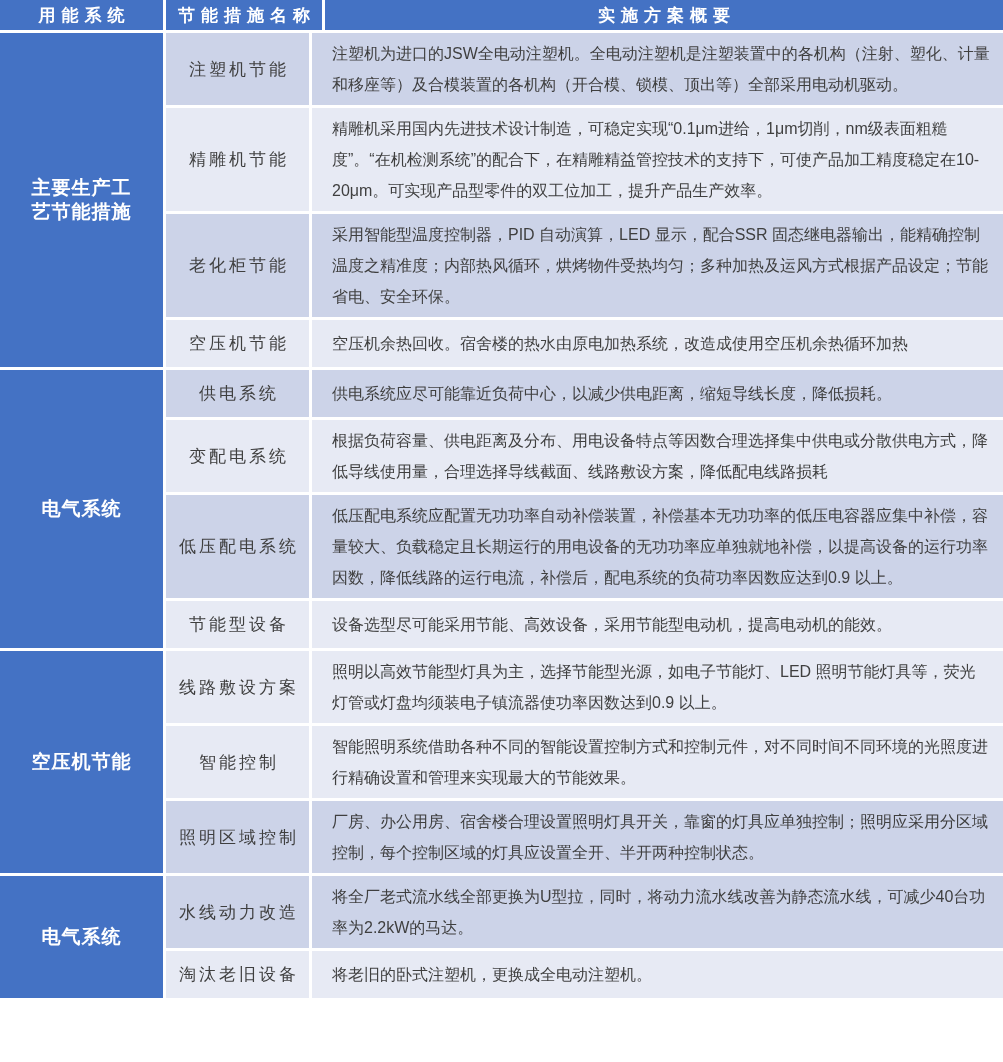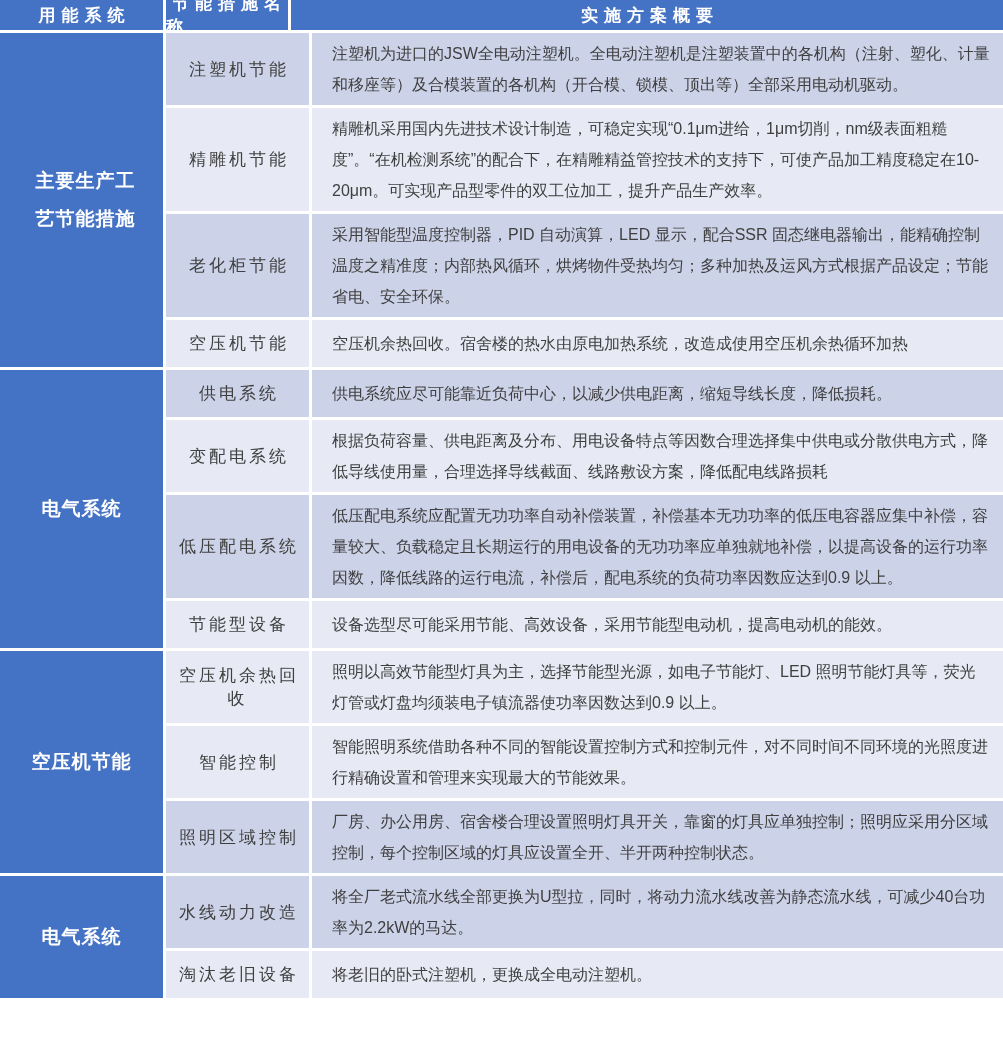--- a/index.html
+++ b/index.html
@@ -11,30 +11,30 @@
   html,body{margin:0;padding:0;background:#fff;}
   body{width:1003px;font-family:"Liberation Sans","DejaVu Sans",sans-serif;}
   .table{width:1003px;background:#fff;}
   .thead{display:flex;gap:3px;margin-bottom:3px;}
   .th{
     background:var(--blue);color:#fff;font-weight:bold;font-size:17px;
     height:30px;display:flex;align-items:center;justify-content:center;
     letter-spacing:6px;text-indent:6px;
   }
   .col-system{width:163px;flex:none;}
-  .col-measure{width:122px;flex:none;}
+  .col-measure{width:156px;flex:none;}
   .col-desc{flex:1;}
   .group-row{display:flex;gap:3px;margin-bottom:3px;}
   .group-row:last-child{margin-bottom:0;}
   .system-cell{
     width:163px;flex:none;background:var(--blue);color:#fff;font-weight:bold;
     font-size:19px;letter-spacing:1px;display:flex;align-items:center;justify-content:center;
     text-align:center;
   }
-  .system-cell span{display:inline-block;max-width:108px;line-height:38px;text-align:right;}
+  .system-cell span{display:inline-block;max-width:108px;line-height:24px;}
   .group-rows{flex:1;display:flex;flex-direction:column;gap:3px;}
   .row{display:flex;gap:3px;}
   .measure-cell{
     width:139px;flex:none;display:flex;align-items:center;justify-content:center;
     font-size:17px;letter-spacing:3px;text-indent:3px;color:var(--txt);
     text-align:center;padding:12px 2px;
   }
   .desc-cell{
     flex:1;display:flex;align-items:center;
     font-size:16px;line-height:31px;color:var(--txt);
@@ -98,21 +98,21 @@
             <div class="desc-cell shade-light">设备选型尽可能采用节能、高效设备，采用节能型电动机，提高电动机的能效。</div>
           </div>
         </div>
       </div>
       <div class="group-row">
         <div class="system-cell">
           <span>空压机节能</span>
         </div>
         <div class="group-rows">
           <div class="row">
-            <div class="measure-cell shade-light">空压机余热回收</div>
+            <div class="measure-cell shade-light">线路敷设方案</div>
             <div class="desc-cell shade-light">照明以高效节能型灯具为主，选择节能型光源，如电子节能灯、LED 照明节能灯具等，荧光灯管或灯盘均须装电子镇流器使功率因数达到0.9 以上。</div>
           </div>
           <div class="row">
             <div class="measure-cell shade-light">智能控制</div>
             <div class="desc-cell shade-light">智能照明系统借助各种不同的智能设置控制方式和控制元件，对不同时间不同环境的光照度进行精确设置和管理来实现最大的节能效果。</div>
           </div>
           <div class="row">
             <div class="measure-cell shade-dark">照明区域控制</div>
             <div class="desc-cell shade-dark">厂房、办公用房、宿舍楼合理设置照明灯具开关，靠窗的灯具应单独控制；照明应采用分区域控制，每个控制区域的灯具应设置全开、半开两种控制状态。</div>
           </div>

